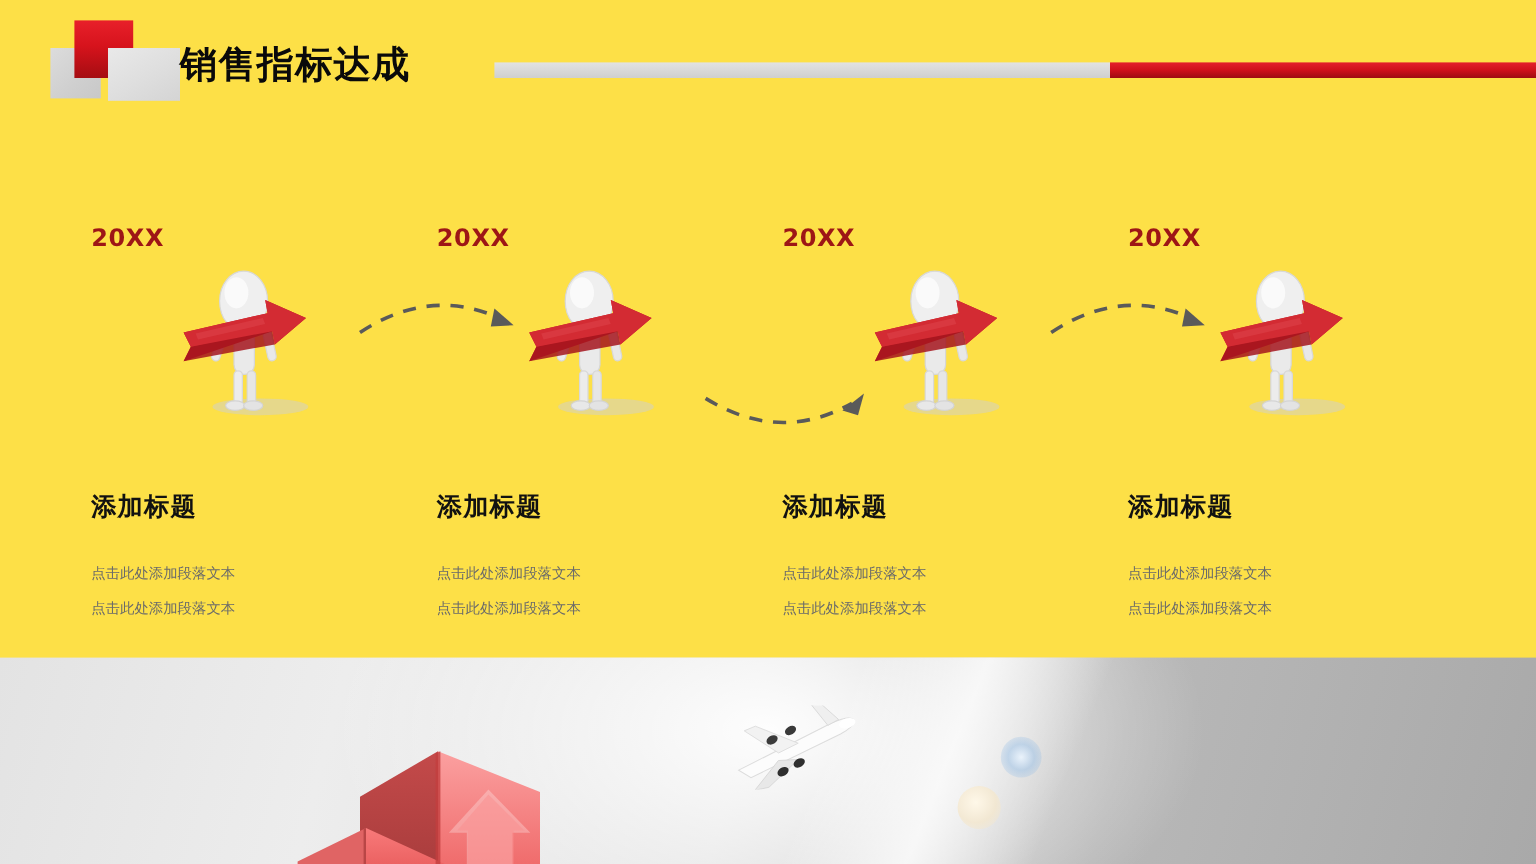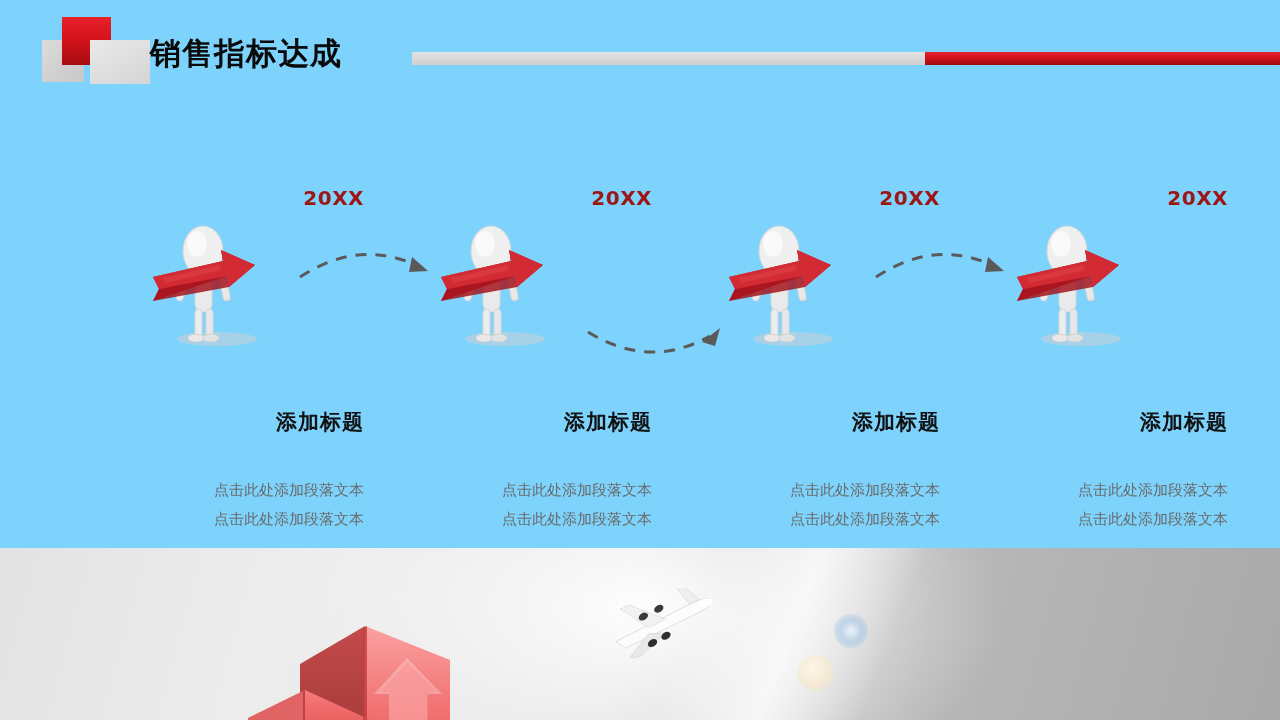--- a/index.html
+++ b/index.html
@@ -8,21 +8,21 @@
     padding: 0;
     background: #ffffff;
   }
   body {
     font-family: "Liberation Sans", "DejaVu Sans", sans-serif;
   }
   #slide {
     position: relative;
     width: 1280px;
     height: 720px;
-    background: #7dd3fc;
+    background: #fde047;
     overflow: hidden;
   }
 
   
   #header {
     position: absolute;
     left: 0;
     top: 0;
     width: 1280px;
     height: 105px;
@@ -93,21 +93,21 @@
     position: absolute;
     left: 0;
     top: 185px;
     width: 1280px;
     height: 340px;
   }
   .column {
     position: absolute;
     top: 0;
     width: 288px;
-    text-align: right;
+    text-align: left;
   }
   #col-0 { left: 76px; }
   #col-1 { left: 364px; }
   #col-2 { left: 652px; }
   #col-3 { left: 940px; }
 
   .col-year {
     font-size: 20px;
     font-weight: bold;
     color: #9d1616;
@@ -132,22 +132,22 @@
 
   .col-heading {
     margin-top: 41px;
     font-size: 21px;
     font-weight: bold;
     color: #111111;
     letter-spacing: 1px;
     font-family: "DejaVu Sans", "Liberation Sans", sans-serif;
   }
   .col-body {
-    margin-top: 40px;
-    font-size: 15px;
+    margin-top: 28px;
+    font-size: 12px;
     color: #6a6a6a;
     line-height: 29px;
     font-family: "DejaVu Sans", "Liberation Sans", sans-serif;
   }
 
   
   .connector {
     position: absolute;
     pointer-events: none;
   }

